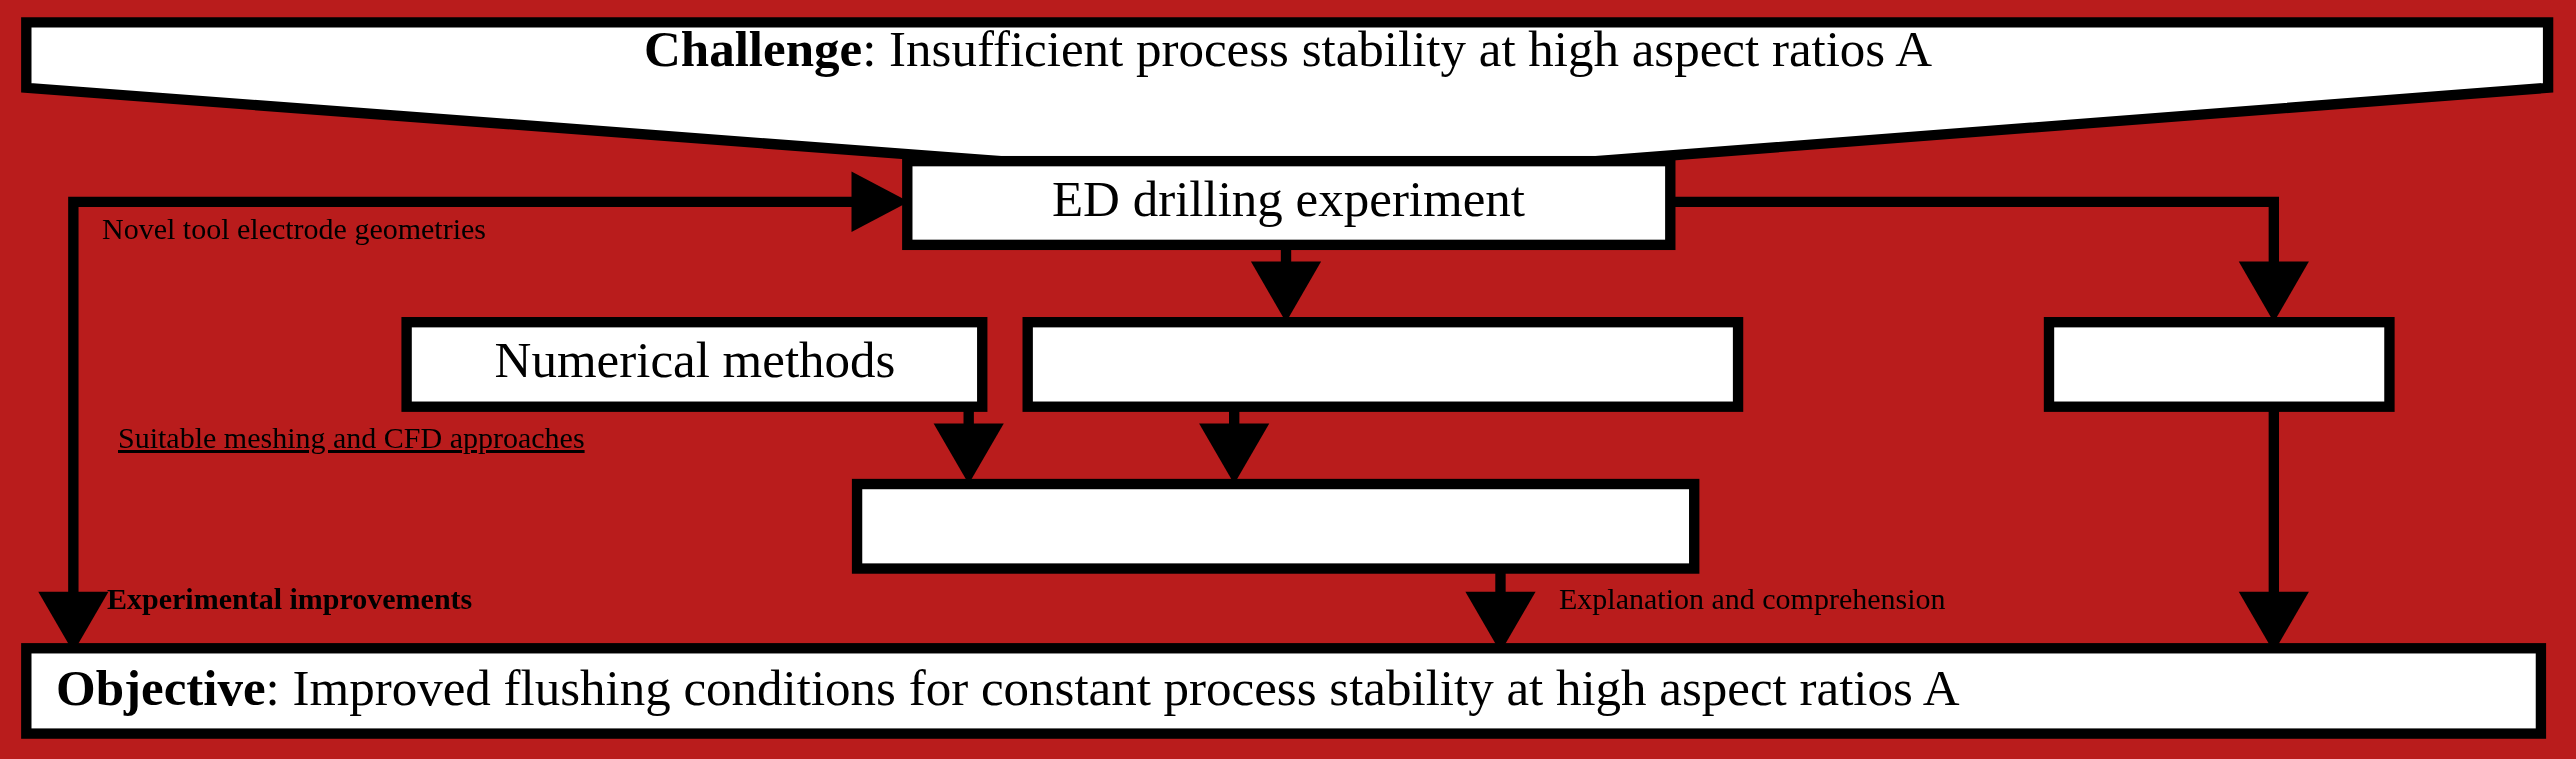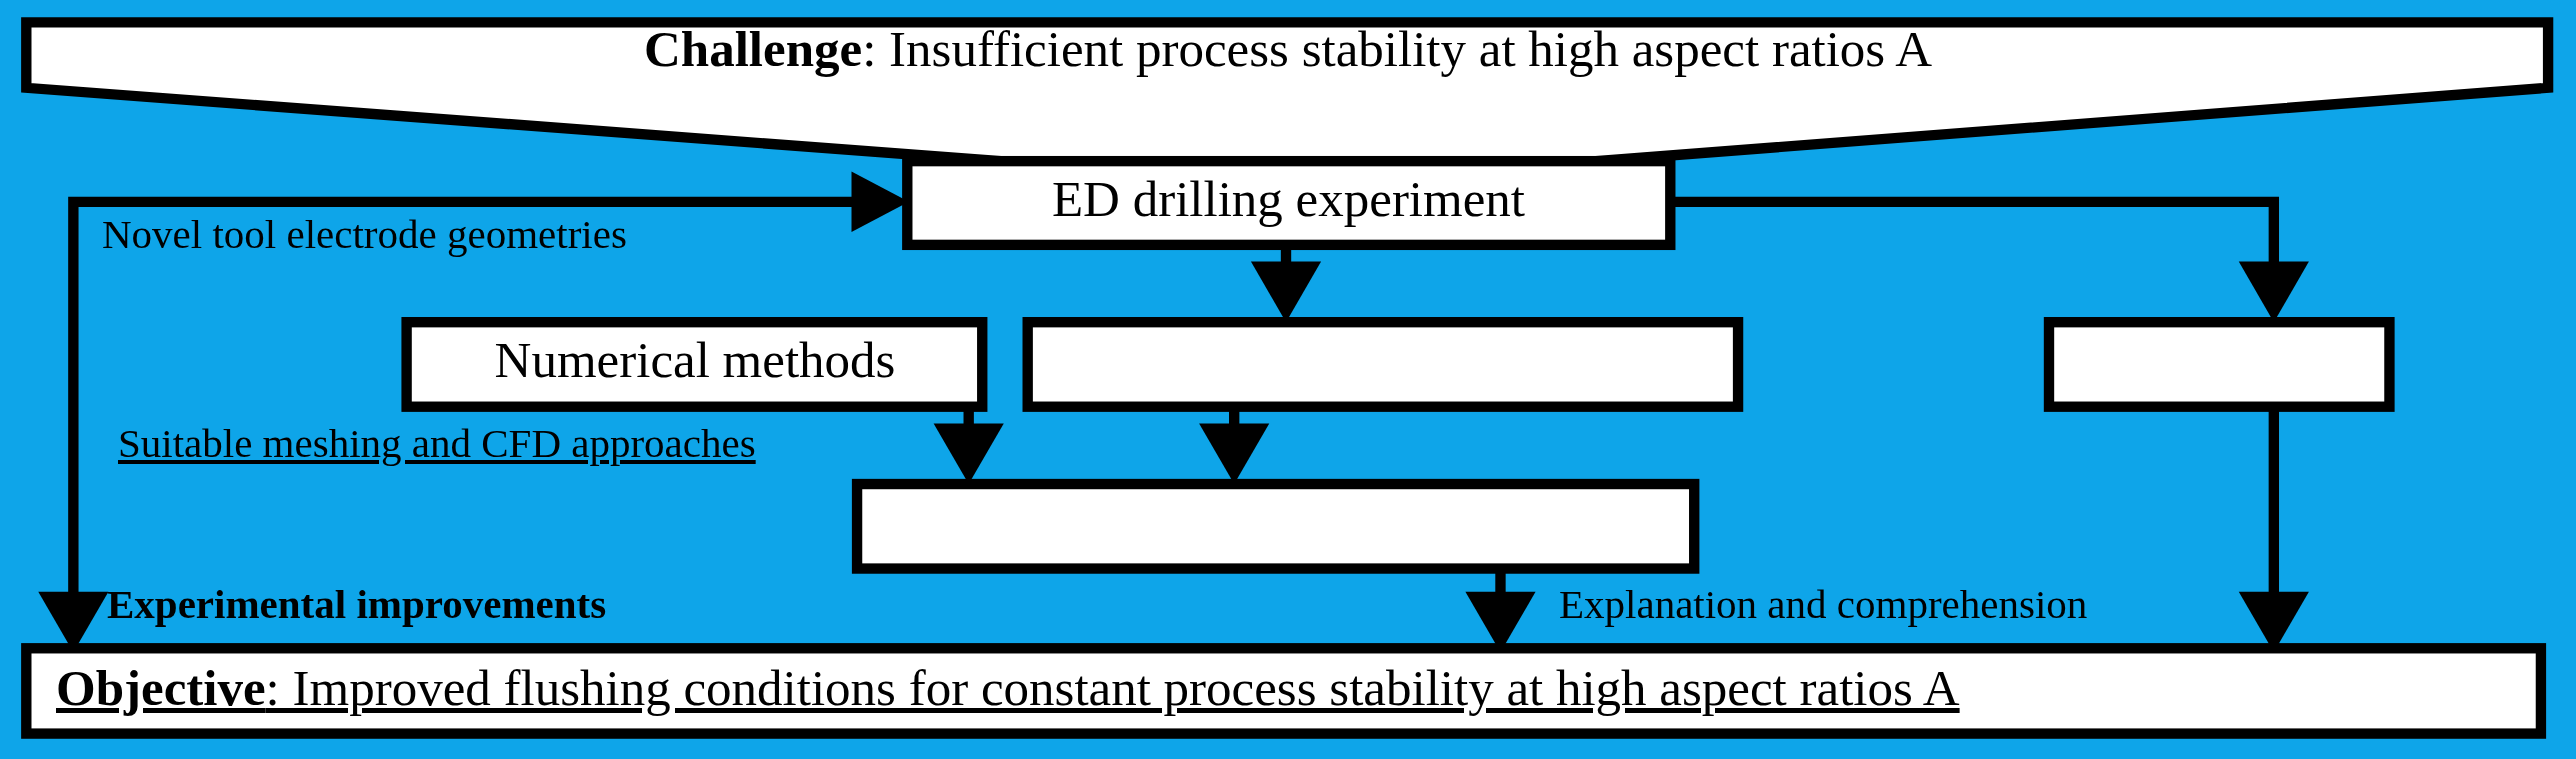--- a/index.html
+++ b/index.html
@@ -7,21 +7,21 @@
     padding: 0;
     background: #ffffff;
   }
   body {
     font-family: "Liberation Serif", "DejaVu Serif", serif;
   }
   #diagram-root {
     position: relative;
     width: 2576px;
     height: 760px;
-    background: #0ea5e9;
+    background: #b91c1c;
     overflow: hidden;
   }
   #diagram-svg {
     position: absolute;
     top: 0;
     left: 0;
     width: 2576px;
     height: 760px;
   }
   .node-label,
@@ -45,21 +45,21 @@
     font-size: 51px;
     font-family: "Liberation Serif", "DejaVu Serif", serif;
     line-height: 1;
   }
   .banner-label b,
   .banner-label .strong {
     font-weight: bold;
   }
   
   .edge-label {
-    font-size: 41px;
+    font-size: 30px;
   }
 </style>
 </head>
 <body>
 
 <div id="diagram-root">
 
   <svg id="diagram-svg" viewBox="0 0 3231 953" xmlns="http://www.w3.org/2000/svg">
 
     <defs>
@@ -121,18 +121,18 @@
 
   <div class="edge-label" style="left:102px; top:214px;">Novel tool electrode geometries</div>
 
   <div class="edge-label" style="left:118px; top:423px;text-decoration:underline;">Suitable meshing and CFD approaches</div>
 
 
   <div class="edge-label" style="left:107px; top:584px;font-weight:bold;">Experimental improvements</div>
 
   <div class="edge-label" style="left:1559px; top:584px;">Explanation and comprehension</div>
 
-  <div class="banner-label" style="left:56px; top:663px;text-decoration:underline;">
+  <div class="banner-label" style="left:56px; top:663px;">
     <span class="strong">Objective</span><span>: Improved flushing conditions for constant process stability at high aspect ratios A</span>
   </div>
 
 </div>
 
 
 </body></html>

